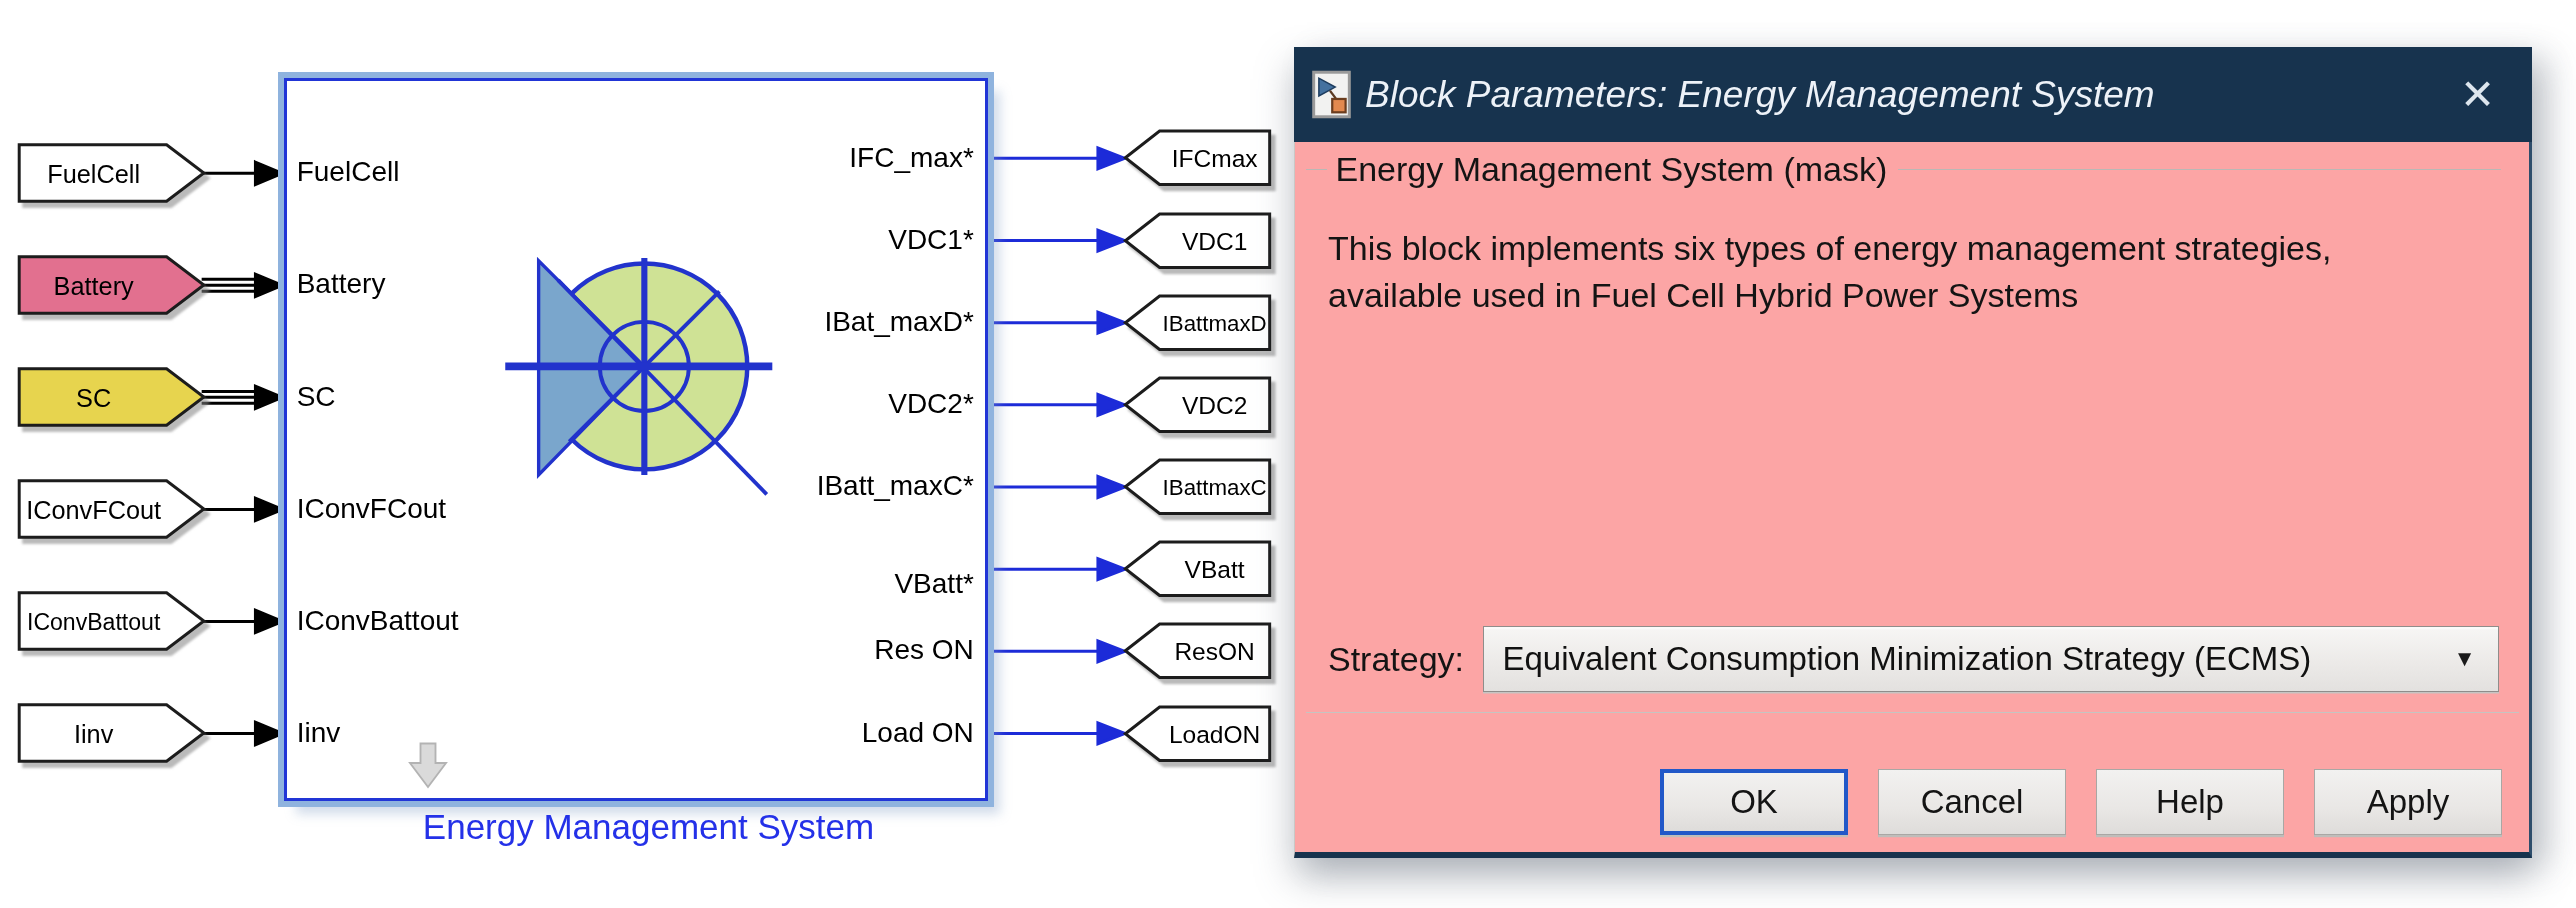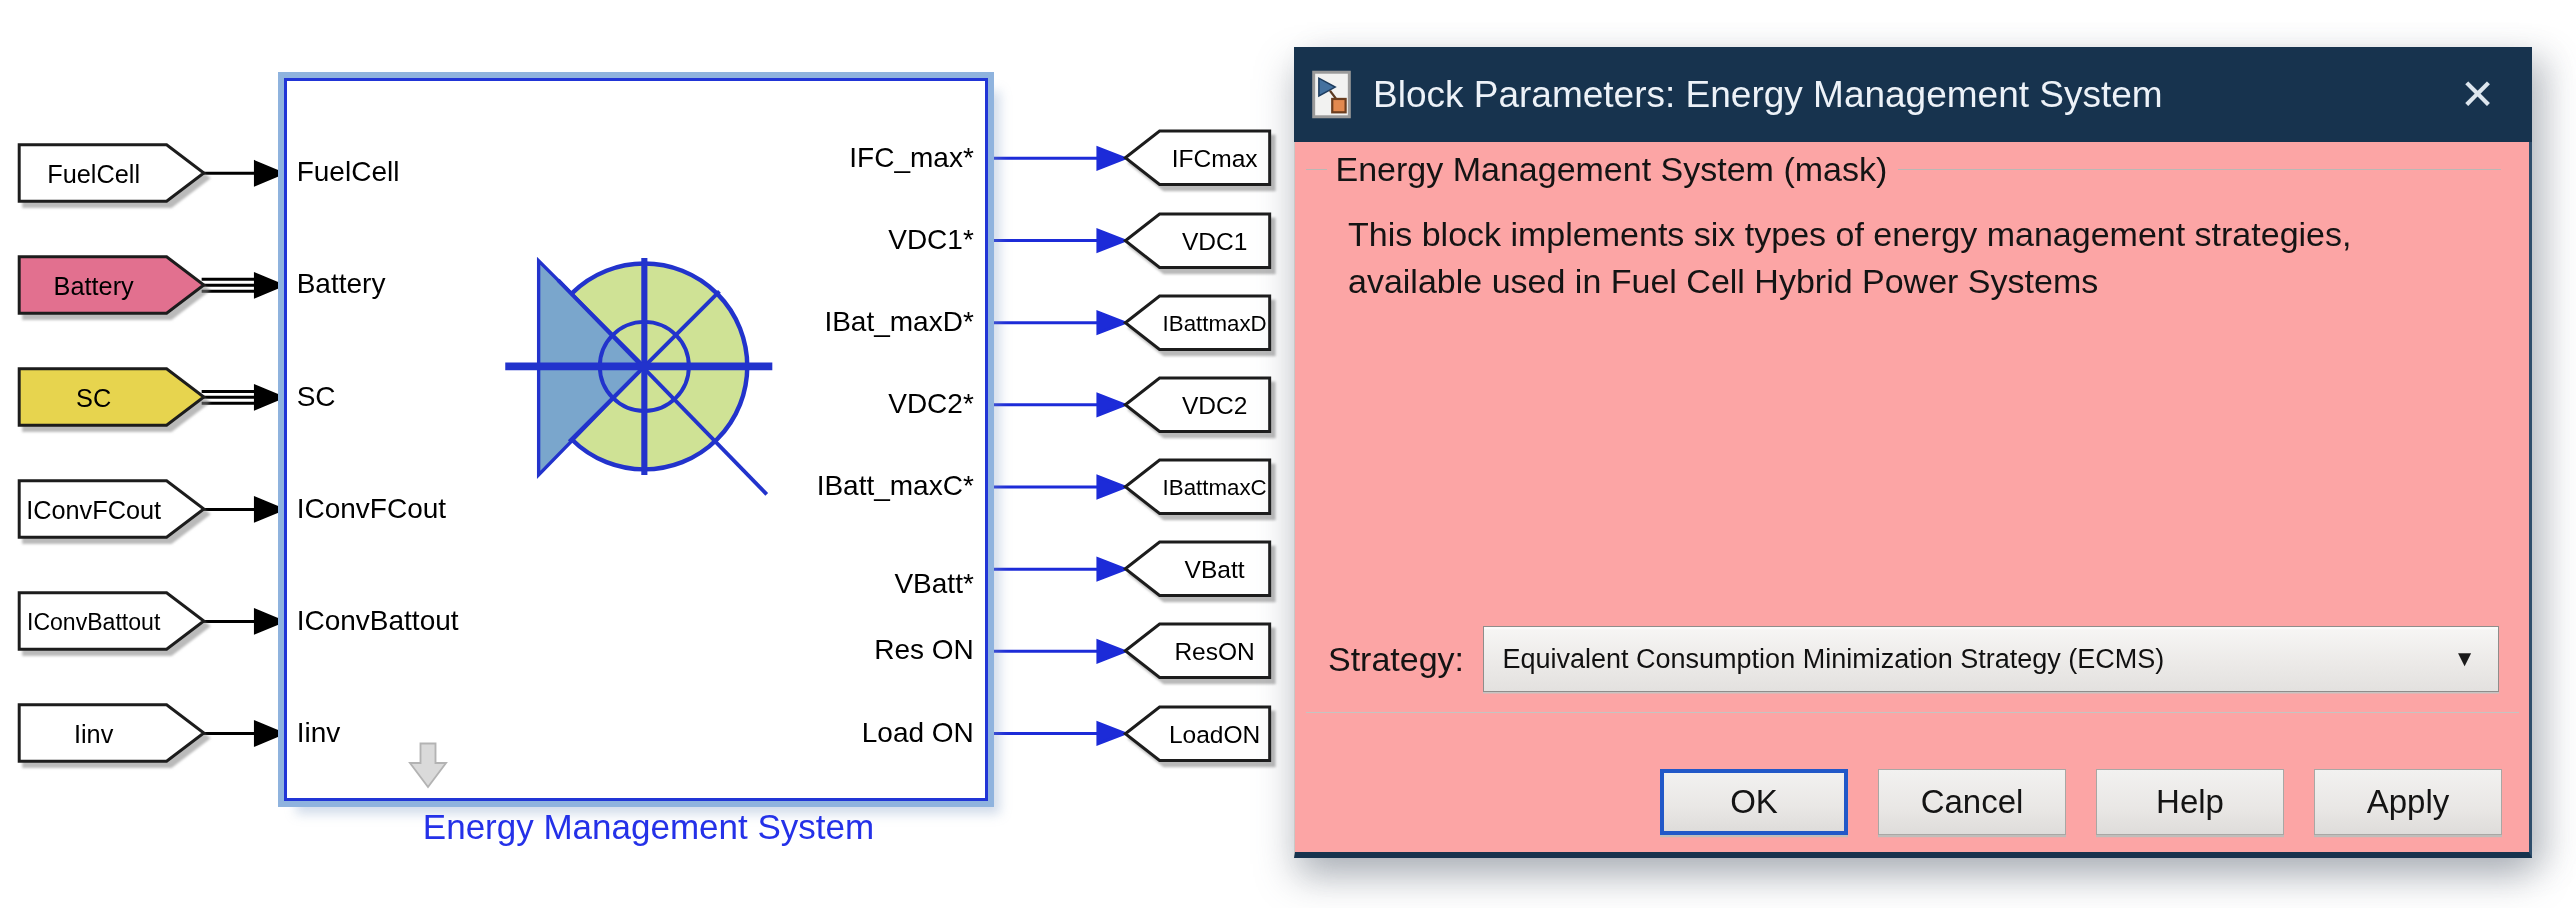--- a/index.html
+++ b/index.html
@@ -31,47 +31,47 @@
   
   .dialog{
     position:absolute;left:1294px;top:47px;width:1238px;height:811px;
     box-shadow:0 19.4px 36px rgba(90,100,115,0.40), 19.4px 7.5px 31px rgba(90,100,115,0.22);
   }
   .titlebar{
     height:95px;background:#17334e;display:flex;align-items:center;
     padding:0 0 0 18px;box-sizing:border-box;position:relative;
   }
   .titlebar-icon{width:39px;height:49px;flex:0 0 auto;}
-  .title-text{color:#edf2f8;font-size:37px;margin-left:22px;white-space:nowrap;}
+  .title-text{color:#edf2f8;font-size:37px;margin-left:14px;white-space:nowrap;font-style:italic;}
   .close-btn{
     position:absolute;right:13.4px;top:0;width:82px;height:95px;
     display:flex;align-items:center;justify-content:center;cursor:default;
   }
   .close-glyph{font-size:42px;color:#dde6ee;font-weight:400;line-height:1;}
   .dlg-body{
     position:relative;height:710px;background:#fca5a5;
     border-bottom:6px solid #17334e;box-sizing:content-box;
     border-left:0.7px solid #c9c7c5;border-right:3px solid #2e4d6b;
   }
   .mask-row{position:absolute;left:10.5px;right:28px;top:7.5px;display:flex;align-items:center;}
   .mask-tick{width:21px;border-top:1.5px solid #bab8b5;}
   .mask-title{font-size:34px;color:#141414;margin:0 10.5px 0 9px;white-space:nowrap;}
   .mask-line{flex:1;border-top:1.5px solid #bab8b5;}
   .para{position:absolute;left:33px;right:90px;font-size:34px;color:#141414;line-height:47px;}
-  .para-1{top:69px;margin-left:20px;}
+  .para-1{top:83px;}
   .para-2{top:254px;}
   .strategy-row{position:absolute;left:33px;right:30px;top:484px;display:flex;align-items:center;}
   .strategy-label{font-size:34px;color:#141414;white-space:nowrap;}
   .combo{
     flex:1;height:66px;margin-left:19.4px;position:relative;
     background:linear-gradient(180deg,#f7f6f5 0%,#eceae8 55%,#e3e1df 100%);
     border:1.5px solid #8f8d8b;box-shadow:inset 0 2.2px 0 #fbfbfa, 0 1.5px 0 #c6c4c2;
     display:flex;align-items:center;box-sizing:border-box;
   }
-  .combo-value{font-size:27px;color:#111;padding-left:18px;white-space:nowrap;overflow:hidden;}
+  .combo-value{font-size:33px;color:#111;padding-left:18px;white-space:nowrap;overflow:hidden;}
   .combo-arrow{position:absolute;right:22.4px;top:50%;transform:translateY(-50%);font-size:22.4px;color:#1a1a1a;}
   .separator{position:absolute;left:10.5px;right:10.5px;top:570px;border-top:1.5px solid #c6c4c1;}
   .btn-row{position:absolute;right:27px;top:627px;display:flex;gap:30px;}
   .btn{
     width:188px;height:66px;display:flex;align-items:center;justify-content:center;
     font-size:33px;color:#141414;background:linear-gradient(180deg,#f2f1f0 0%,#e9e7e5 60%,#dedcda 100%);
     border:1.5px solid #a9a7a4;box-shadow:0 2.2px 0 #bfbdba;box-sizing:border-box;cursor:default;
   }
   .btn-ok{border:4.5px solid #2258c8;}
 </style>

